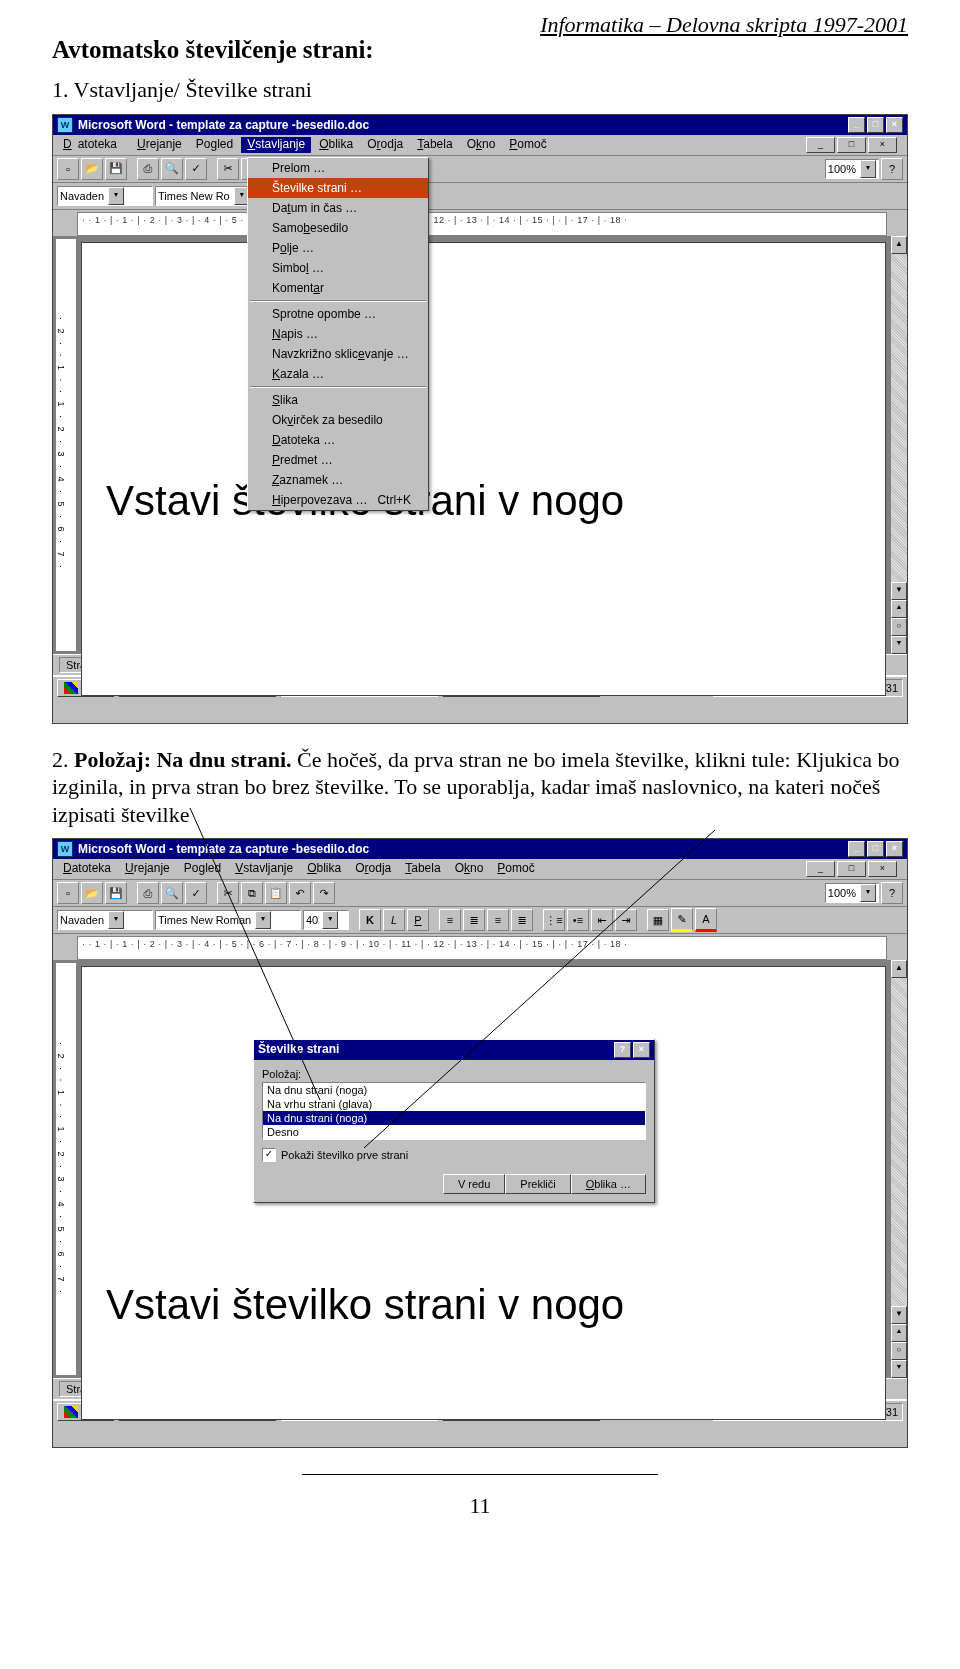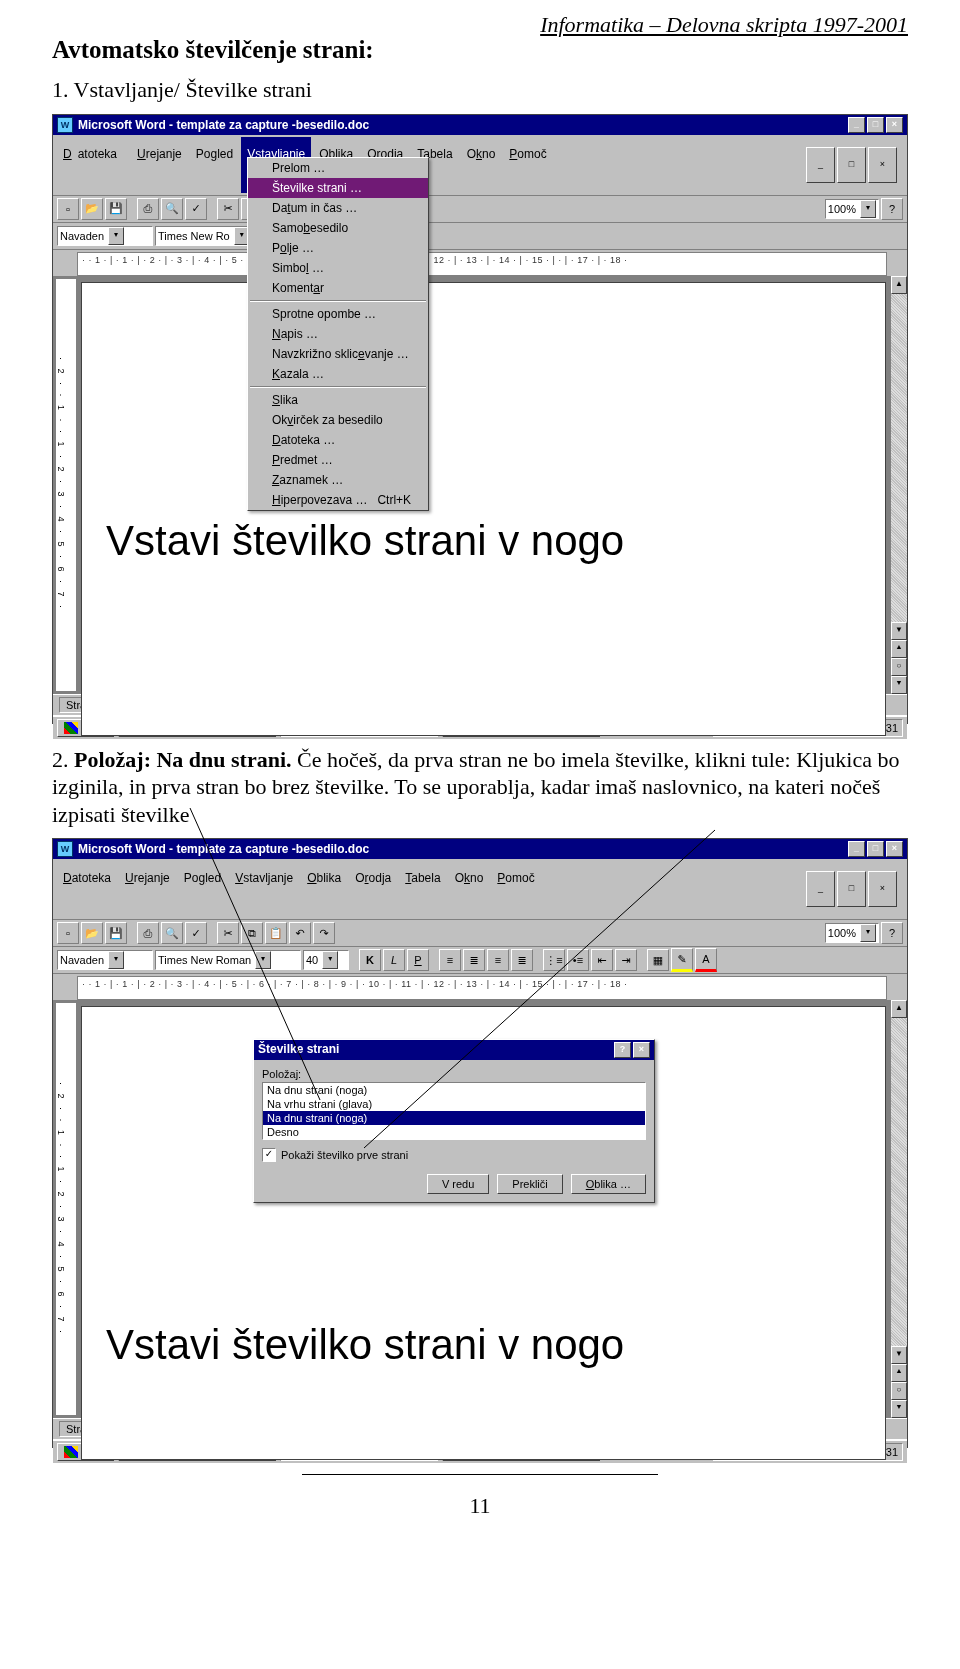--- a/index.html
+++ b/index.html
@@ -6,35 +6,35 @@
   .page{padding:36px 52px 24px 52px;position:relative}
   .hdr-right{position:absolute;top:12px;right:52px;font-style:italic;text-decoration:underline;font-size:22px}
   .title{font-weight:bold;font-size:25px;margin:0 0 12px 0}
   .para{font-size:22px;margin:6px 0 10px 0;line-height:1.25}
   .shot{border:1px solid #444;background:#c0c0c0;font-family:Tahoma,Arial,sans-serif;font-size:12px;color:#000;position:relative}
   .titlebar{background:#000080;color:#fff;display:flex;align-items:center;height:20px;padding:0 4px;font-weight:bold;font-size:12px}
   .titlebar .wicon{width:14px;height:14px;background:#6cf;border:1px solid #036;margin-right:5px;display:inline-flex;align-items:center;justify-content:center;font-size:9px;color:#036}
   .winbtns{margin-left:auto;display:flex;gap:2px}
   .wbtn{width:15px;height:14px;background:#c0c0c0;border:1px solid #fff;border-right-color:#404040;border-bottom-color:#404040;font-size:9px;text-align:center;line-height:12px;font-family:Arial}
   .menubar{background:#c0c0c0;display:flex;padding:2px 4px;gap:2px;border-bottom:1px solid #808080}
-  .menubar span{padding:10px 6px}
+  .menubar span{padding:0 6px}
   .menubar span u{text-decoration:underline}
   .toolbar{background:#c0c0c0;display:flex;align-items:center;padding:2px 4px;gap:2px;border-bottom:1px solid #808080;height:22px}
   .tbtn{width:20px;height:20px;background:#c0c0c0;border:1px solid #fff;border-right-color:#808080;border-bottom-color:#808080;display:inline-flex;align-items:center;justify-content:center;font-size:11px}
   .tsep{width:6px}
   .combo{background:#fff;border:1px solid #808080;border-right-color:#fff;border-bottom-color:#fff;height:18px;display:inline-flex;align-items:center;padding:0 2px;font-size:11px}
   .combo .cdrop{width:14px;height:16px;background:#c0c0c0;border:1px solid #fff;border-right-color:#404040;border-bottom-color:#404040;margin-left:4px;font-size:8px;text-align:center;line-height:14px}
   .ruler{height:18px;background:#fff;border:1px solid #808080;margin:2px 20px 0 24px;font-size:9px;color:#333;letter-spacing:0.5px;padding:2px 4px;white-space:nowrap;overflow:hidden}
   .docarea{display:flex;background:#808080;position:relative}
   .vruler{width:20px;background:#fff;border:1px solid #808080;margin:2px 0 2px 2px;font-size:9px;writing-mode:vertical-lr;text-align:center;padding:4px 0;letter-spacing:3px}
   .paper{background:#fff;margin:6px 4px 6px 4px;flex:1;border:1px solid #404040;min-height:420px;padding:16px 24px;font-family:Arial;position:relative}
   .big{font-size:42px;font-family:Arial;line-height:1.05}
   .dropdown{position:absolute;background:#c0c0c0;border:1px solid #fff;border-right-color:#404040;border-bottom-color:#404040;box-shadow:2px 2px 3px rgba(0,0,0,0.35);z-index:10;font-size:12px;min-width:175px}
   .dropdown .mi{padding:3px 18px 3px 24px;white-space:nowrap}
-  .dropdown .mi.sel{background:#701a75;color:#fff}
+  .dropdown .mi.sel{background:#c2410c;color:#fff}
   .dropdown .msep{border-top:1px solid #808080;border-bottom:1px solid #fff;margin:2px 2px}
   .vscroll{width:16px;background:#c0c0c0;border-left:1px solid #808080;display:flex;flex-direction:column}
   .sarrow{height:16px;background:#c0c0c0;border:1px solid #fff;border-right-color:#404040;border-bottom-color:#404040;font-size:8px;text-align:center;line-height:14px}
   .sfill{flex:1;background:repeating-linear-gradient(45deg,#ddd,#ddd 1px,#c0c0c0 1px,#c0c0c0 2px)}
   .statusbar{background:#c0c0c0;display:flex;gap:8px;border-top:1px solid #fff;padding:2px 6px;font-size:11px}
   .statusbar .cell{border:1px solid #808080;border-right-color:#fff;border-bottom-color:#fff;padding:1px 6px}
   .statusbar .gray{color:#808080}
   .taskbar{background:#c0c0c0;display:flex;align-items:center;padding:2px 4px;gap:4px;border-top:2px solid #fff;font-size:11px}
   .startbtn{background:#c0c0c0;border:1px solid #fff;border-right-color:#404040;border-bottom-color:#404040;padding:2px 6px;font-weight:bold;display:flex;align-items:center;gap:4px}
   .startbtn .flag{width:14px;height:12px;background:linear-gradient(45deg,red 25%,green 25% 50%,blue 50% 75%,gold 75%)}
@@ -45,21 +45,21 @@
   .dlg{position:absolute;background:#c0c0c0;border:1px solid #fff;border-right-color:#404040;border-bottom-color:#404040;box-shadow:2px 2px 3px rgba(0,0,0,0.4);font-size:11px;width:400px}
   .dlg .dlgtitle{background:#000080;color:#fff;font-weight:bold;padding:2px 4px;display:flex;font-size:12px}
   .dlg .dlgbody{padding:8px;display:flex;gap:10px}
   .fieldset{border:1px solid #808080;border-right-color:#fff;border-bottom-color:#fff;padding:4px;position:relative}
   .fslabel{position:absolute;top:-8px;left:6px;background:#c0c0c0;padding:0 3px;font-size:11px}
   .listbox{background:#fff;border:1px solid #808080;border-right-color:#fff;border-bottom-color:#fff;font-size:11px}
   .listbox div{padding:1px 4px}
   .listbox .lsel{background:#000080;color:#fff}
   .chk{display:flex;align-items:center;gap:5px;margin-top:8px;font-size:11px}
   .chkbox{width:12px;height:12px;background:#fff;border:1px solid #808080;border-right-color:#fff;border-bottom-color:#fff;font-size:10px;text-align:center;line-height:10px}
-  .dlgbtns{display:flex;justify-content:flex-end;gap:8px;padding:4px 8px 8px 8px}
+  .dlgbtns{display:flex;justify-content:flex-end;gap:0;padding:4px 8px 8px 8px}
   .btn{background:#c0c0c0;border:1px solid #fff;border-right-color:#404040;border-bottom-color:#404040;padding:3px 14px;font-size:11px}
   .preview{background:#fff;border:1px solid #808080;width:82px;height:100px;margin:4px auto;box-shadow:2px 2px 0 #808080;padding:8px 8px;font-size:5px;color:#555}
   .preview .pl{border-top:1px solid #888;margin:3px 0}
   .pnum{text-align:center;font-size:22px;margin-top:18px}
   svg.arrow{position:absolute;pointer-events:none}
 </style>
 </head>
 <body>
 
 <div class="page">

